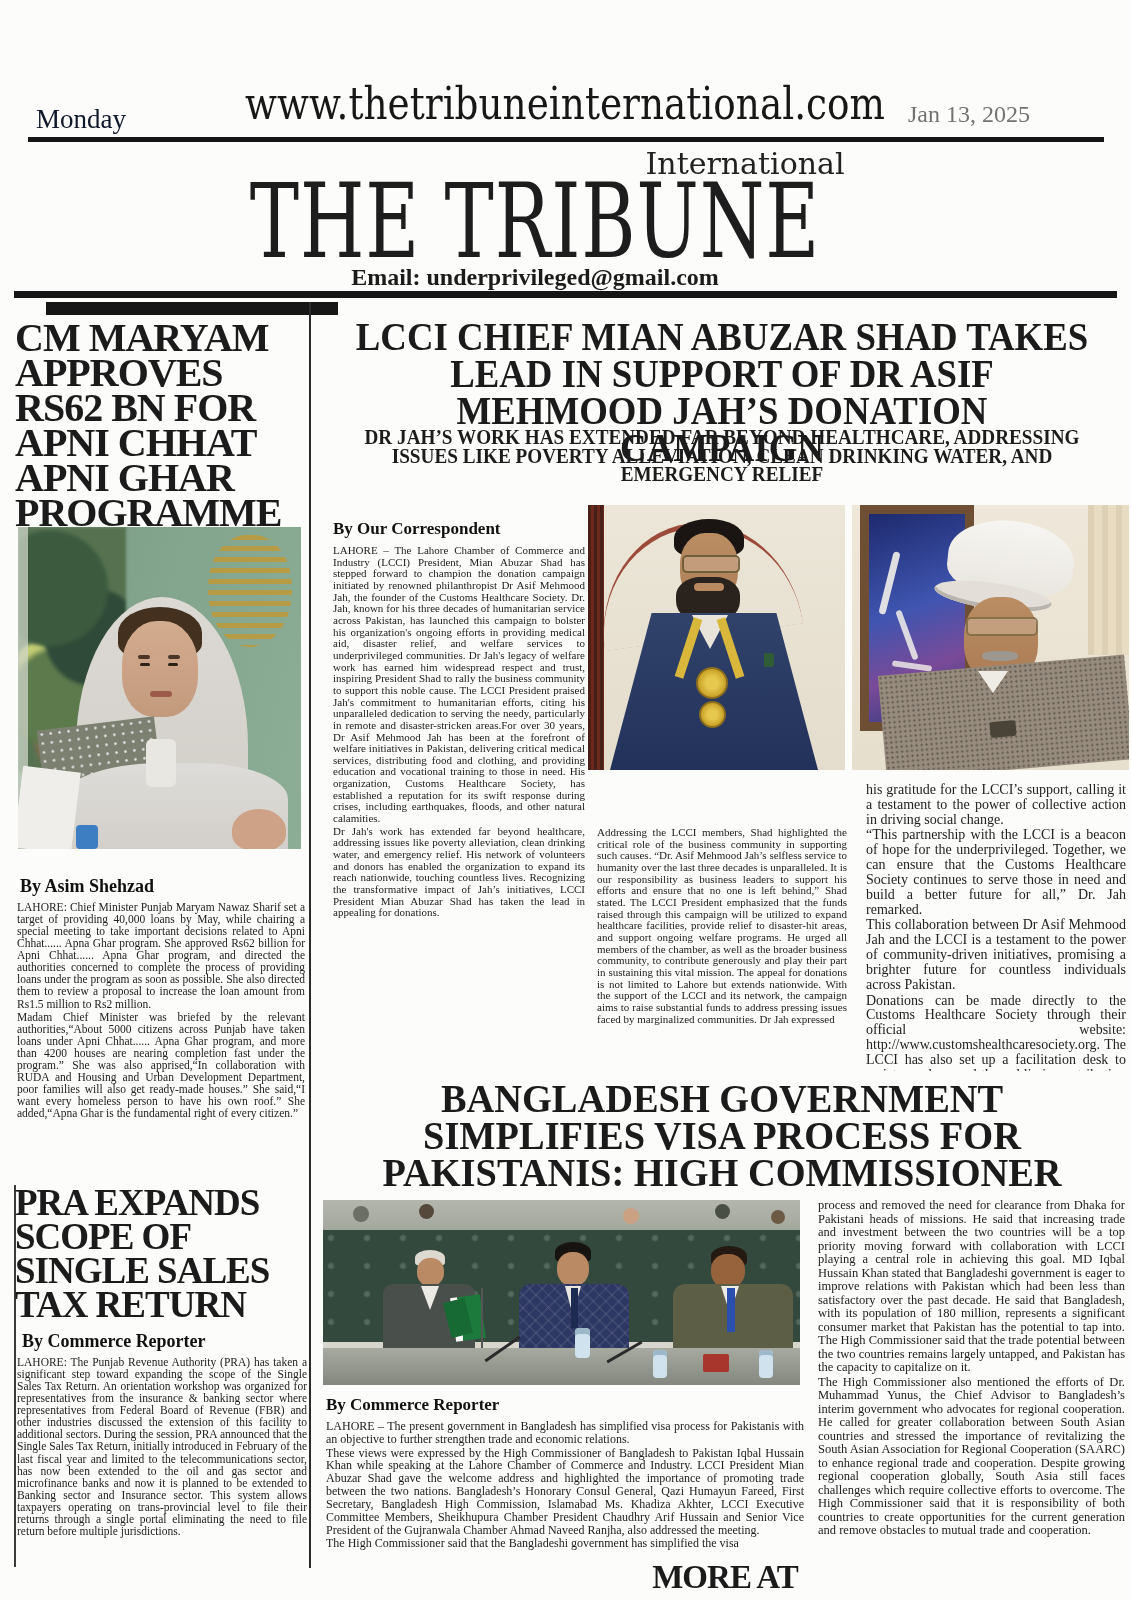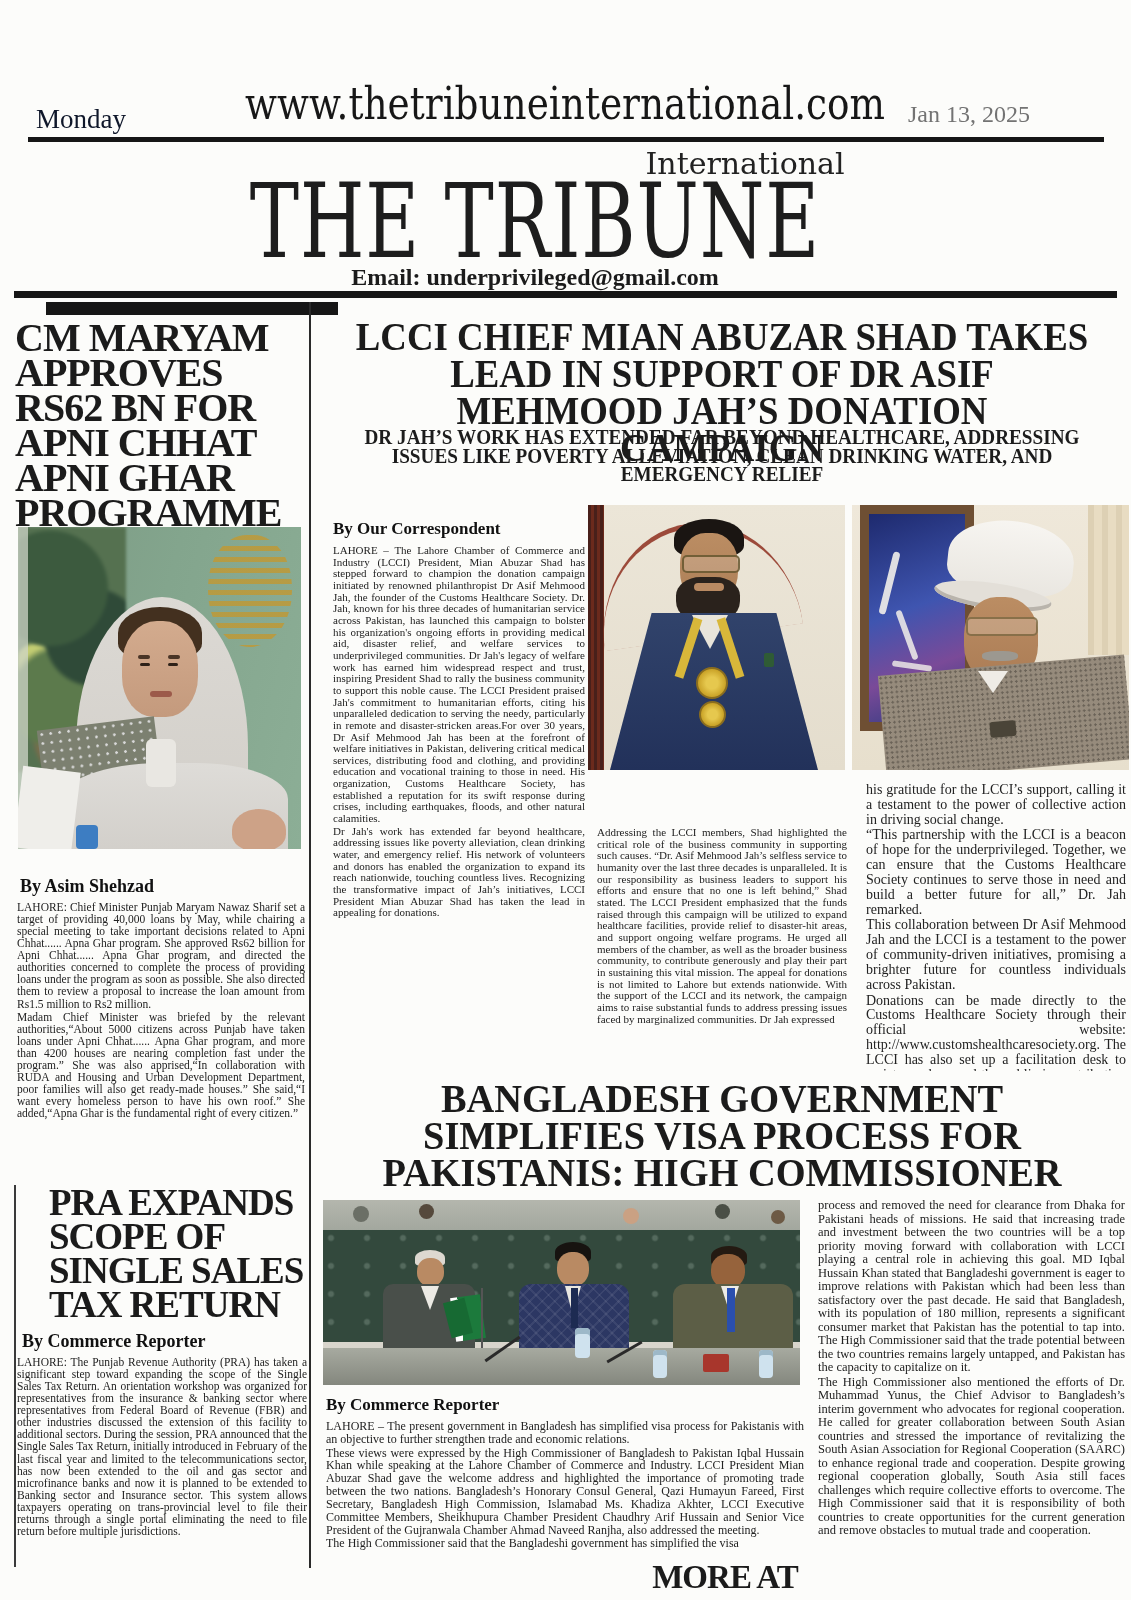--- a/index.html
+++ b/index.html
@@ -26,21 +26,21 @@
             transform:scale(.88,1.22);transform-origin:50% 0;color:#1d1d1d;letter-spacing:1px;}
   #email{left:0;top:264px;width:1070px;font-size:24px;font-weight:bold;color:#1b1b1b;}
   #rule2{left:14px;top:291px;width:1103px;height:7px;}
   #topbar-left{left:46px;top:302px;width:292px;height:13px;}
   #vdivider{left:309px;top:302px;width:2px;height:1266px;background:#2a2a2a;}
   #left-edge-line{left:14px;top:1185px;width:2px;height:382px;background:#3a3a3a;}
   
   #cm-headline{left:15px;top:320px;width:292px;font-size:40px;line-height:35px;letter-spacing:-1px;}
   #cm-byline{left:20px;top:876px;font-size:18px;}
   #cm-body{left:17px;top:901px;width:288px;height:286px;font-size:11.5px;line-height:1.05;}
-  #pra-headline{left:15px;top:1186px;width:294px;font-size:37px;line-height:34px;letter-spacing:-1px;padding-left:34px;}
+  #pra-headline{left:15px;top:1186px;width:294px;font-size:37px;line-height:34px;letter-spacing:-1px;}
   #pra-byline{left:22px;top:1331px;font-size:18px;}
   #pra-body{left:17px;top:1356px;width:290px;height:242px;font-size:11.5px;line-height:1.05;}
   
   #lcci-headline{left:322px;top:318px;width:800px;font-size:40px;line-height:37px;
                  transform:scaleX(.92);transform-origin:50% 0;}
   #lcci-subhead{left:330px;top:428px;width:784px;font-size:20px;line-height:18.5px;
                 transform:scaleX(.96);transform-origin:50% 0;font-weight:bold;}
   #lcci-byline{left:333px;top:519px;font-size:17px;}
   #lcci-col1{left:333px;top:545px;width:252px;height:532px;font-size:11px;line-height:1.06;}
   #lcci-col2{left:597px;top:783px;width:250px;height:294px;font-size:11px;line-height:1.06;margin-top:44px;}

